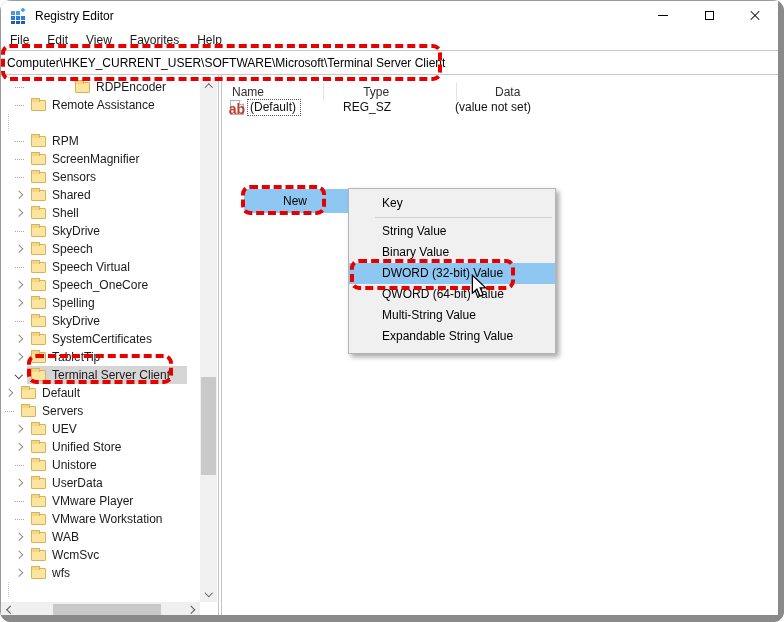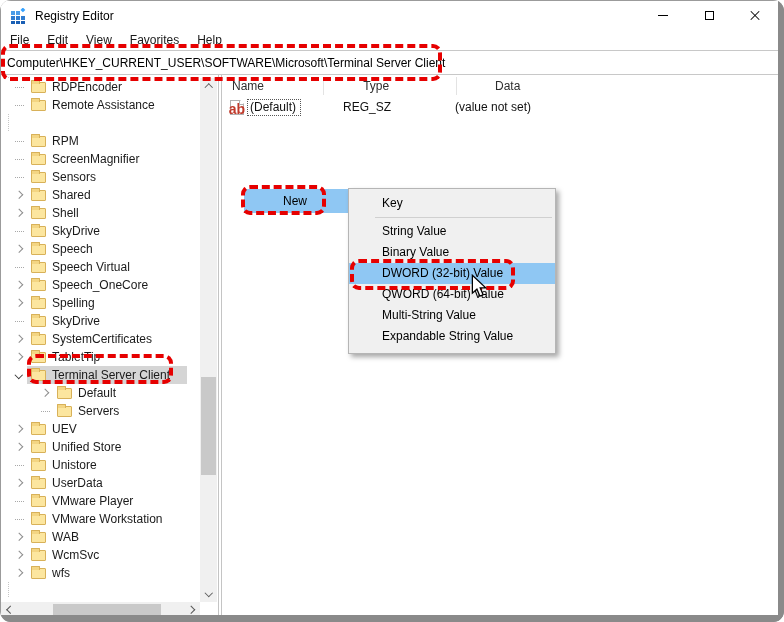--- a/index.html
+++ b/index.html
@@ -36,21 +36,21 @@
     border-top:1px solid #c8c8c8; border-bottom:1px solid #c8c8c8; background:#fff;
     display:flex; align-items:center; }
   .addr-text { padding-left:6px; color:#000; white-space:nowrap; }
 
   
   .tree-view { position:absolute; left:1px; top:75px; width:199px; height:527px; overflow:hidden; background:#fff; }
   .guide-main  { position:absolute; left:7px;  top:2px;   height:520px; border-left:1px dotted #c6c6c6; }
   .guide-child { position:absolute; left:33px; top:306px; height:30px;  border-left:1px dotted #c6c6c6; }
   .trow { position:absolute; left:0; width:100%; height:18px; display:flex; align-items:center; background:#fff; }
   .trow.lvl1 { padding-left:10px; }
-  .trow.lvl2 { padding-left:36px; }
+  .trow.lvl2 { }
   .toggle { width:16px; flex:0 0 16px; display:flex; align-items:center; justify-content:center; }
   .chev { display:inline-block; width:5.5px; height:5.5px; border-right:1.4px solid #8f8f8f; border-bottom:1.4px solid #8f8f8f; transform:rotate(-45deg); }
   .chev.down { border-color:#333; transform:rotate(45deg); }
   .stub { width:9px; border-top:1px dotted #a8a8a8; }
   .row-inner { display:flex; align-items:center; height:18px; padding:0 4px 0 2px; }
   .row-inner.selected { background:#d5d5d5; padding-right:17px; }
   .folder { position:relative; width:15px; height:11px; margin:0 6px 0 2px; background:#fce69f; border:1px solid #d8b159; border-radius:1px; flex:0 0 15px; }
   .folder::before { content:""; position:absolute; left:-1px; top:-3px; width:7px; height:3px; background:#f3d583; border:1px solid #d8b159; border-bottom:none; border-radius:1px 1px 0 0; }
   .tlabel { white-space:nowrap; color:#1a1a1a; }
 
@@ -66,21 +66,21 @@
   .sb-left  { left:0; top:0; }
   .sb-right { right:0; top:0; }
   .dir-up    { transform:rotate(-135deg); margin-top:3px; }
   .dir-down  { transform:rotate(45deg);  margin-bottom:3px; }
   .dir-left  { transform:rotate(135deg); margin-left:3px; }
   .dir-right { transform:rotate(-45deg); margin-right:3px; }
 
   .splitter { position:absolute; left:218px; top:75px; width:4px; height:541px; background:#fff; border-left:1px solid #c4c4c4; border-right:1px solid #c4c4c4; }
 
   
-  .list-header { position:absolute; left:222px; top:75px; width:556px; height:22px; display:flex; align-items:center; background:#fff;gap:33px; }
+  .list-header { position:absolute; left:222px; top:81px; width:556px; height:22px; display:flex; align-items:center; background:#fff;gap:33px; }
   .hcell { height:18px; line-height:18px; padding-left:10px; color:#2e2e2e; }
   .hcell.c1 { width:115px; border-right:1px solid #e3e3e3; }
   .hcell.c2 { width:113px; border-right:1px solid #e3e3e3; padding-left:6px; }
   .hcell.c3 { width:328px; padding-left:5px; }
   .list-row { position:absolute; left:222px; top:98px; width:556px; height:18px; display:flex; align-items:center; }
   .rcell1 { width:115px; display:flex; align-items:center; padding-left:8px; }
   .rcell2 { width:113px; padding-left:6px; }
   .rcell3 { width:328px; padding-left:5px; }
   .ab-icon { position:relative; width:14px; height:15px; background:#fff; border:1px solid #b0b0b0; margin-right:3px;
     font-size:14px; font-weight:bold; color:#c03a2b; display:flex; align-items:flex-end; justify-content:center; line-height:10px; flex:0 0 14px; }
@@ -147,21 +147,21 @@
       <div class="menu-item">Help</div>
     </div>
 
   <div class="addressbar">
     <div class="addr-text">Computer\HKEY_CURRENT_USER\SOFTWARE\Microsoft\Terminal Server Client</div>
   </div>
 
   <div class="tree-view" id="tree">
     <div class="guide-main"></div>
     <div class="guide-child"></div>
-  <div class="trow lvl1" style="top: 3px;">
+  <div class="trow lvl1" style="top: 3px; gap: 44px;">
         <span class="toggle">
           <span class="stub"></span>
         </span>
         <span class="row-inner">
           <span class="folder"></span>
           <span class="tlabel">RDPEncoder</span>
         </span>
       </div>
       <div class="trow lvl1" style="top: 21px;">
         <span class="toggle">

